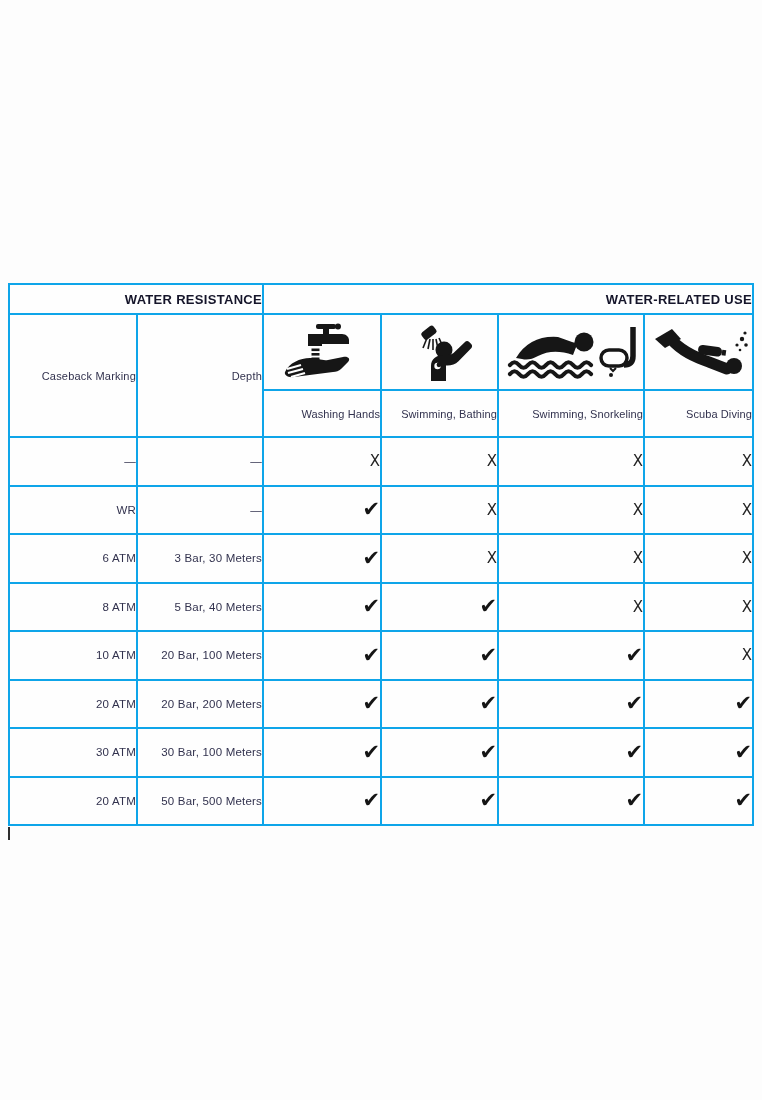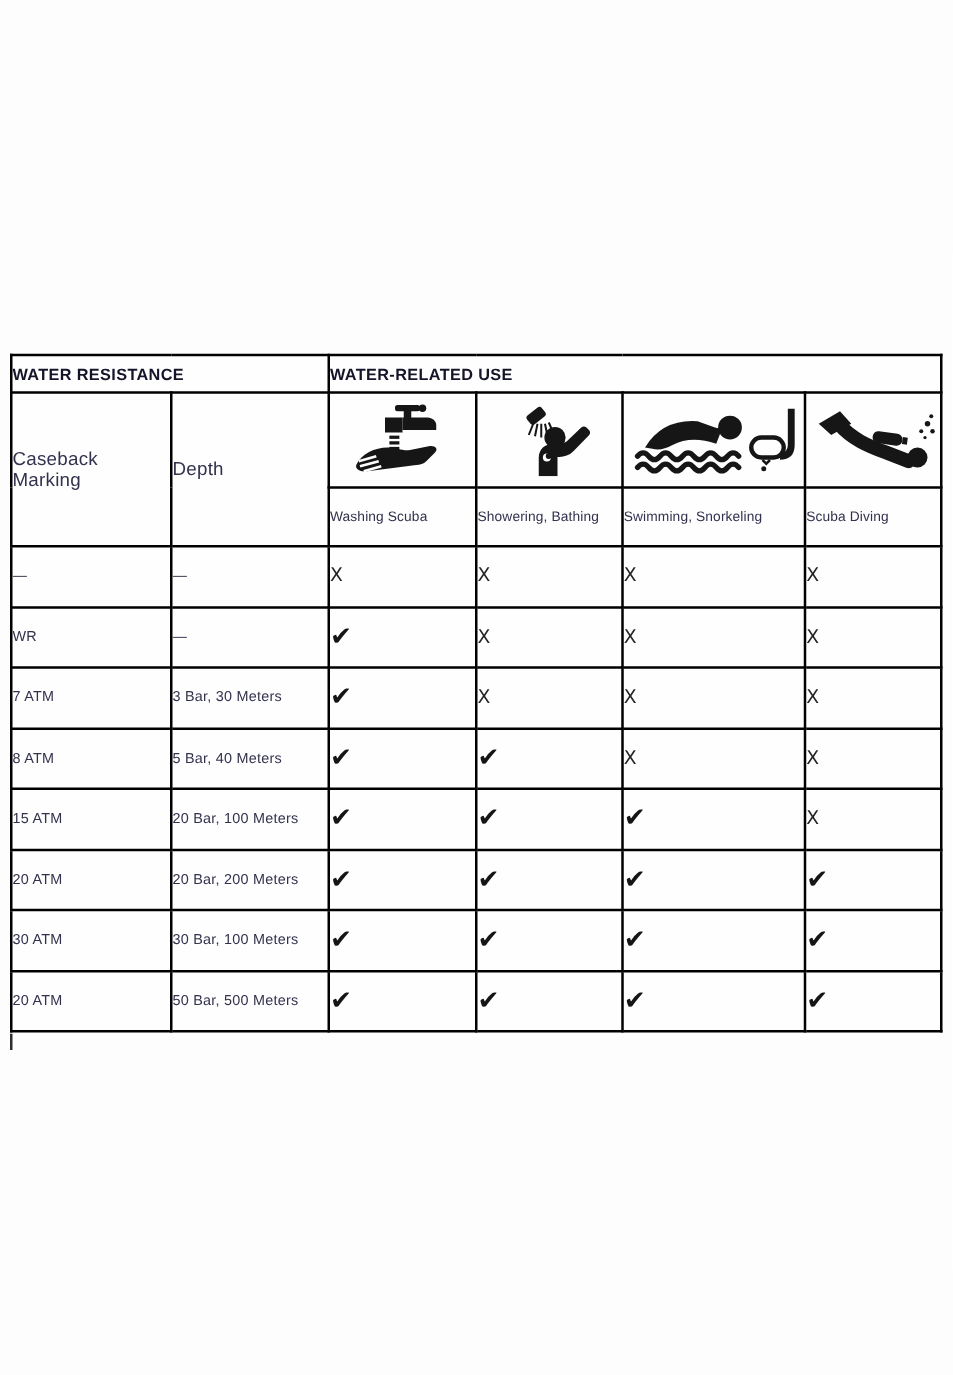--- a/index.html
+++ b/index.html
@@ -13,35 +13,35 @@
   }
   table.wr-table {
     position: absolute;
     left: 8px;
     top: 283px;
     border-collapse: collapse;
     table-layout: fixed;
     background: #fefefe;
   }
   .wr-table th, .wr-table td {
-    border: 2px solid #000000;
-    text-align: left;
+    border: 2px solid #0ea5e9;
+    text-align: right;
     vertical-align: middle;
     padding: 0;
     overflow: hidden;
   }
   th.group-header {
     height: 28px;
     font-size: 13px;
     font-weight: bold;
     color: #15152a;
     letter-spacing: 0.3px;
   }
   td.side-label {
-    font-size: 15px;
+    font-size: 11px;
     color: #32324e;
     letter-spacing: 0.2px;
   }
   td.icon-cell { height: 74px; background: #fefefe; }
   td.use-label-cell {
     height: 45px;
     font-size: 11px;
     color: #32324e;
     letter-spacing: 0.1px;
   }
@@ -166,22 +166,22 @@
           <circle class="icon-fill" cx="88" cy="22" r="1.6"></circle>
           <circle class="icon-fill" cx="93" cy="16" r="2.2"></circle>
           <circle class="icon-fill" cx="97" cy="22" r="1.8"></circle>
           <circle class="icon-fill" cx="91" cy="27" r="1.3"></circle>
           <circle class="icon-fill" cx="96" cy="10" r="1.6"></circle>
         </svg>
       </td>
     </tr>
 
     <tr>
-      <td class="use-label-cell">Washing Scuba</td>
-      <td class="use-label-cell">Showering, Bathing</td>
+      <td class="use-label-cell">Washing Hands</td>
+      <td class="use-label-cell">Swimming, Bathing</td>
       <td class="use-label-cell">Swimming, Snorkeling</td>
       <td class="use-label-cell">Scuba Diving</td>
     </tr>
 
     <tr class="data-row">
       <td class="text-cell">—</td>
       <td class="text-cell">—</td>
       <td><span class="mark">X</span></td>
       <td><span class="mark">X</span></td>
       <td><span class="mark">X</span></td>
@@ -191,39 +191,39 @@
     <tr class="data-row">
       <td class="text-cell">WR</td>
       <td class="text-cell">—</td>
       <td><span class="mark check">✔</span></td>
       <td><span class="mark">X</span></td>
       <td><span class="mark">X</span></td>
       <td><span class="mark">X</span></td>
     </tr>
 
     <tr class="data-row">
-      <td class="text-cell">7 ATM</td>
+      <td class="text-cell">6 ATM</td>
       <td class="text-cell">3 Bar, 30 Meters</td>
       <td><span class="mark check">✔</span></td>
       <td><span class="mark">X</span></td>
       <td><span class="mark">X</span></td>
       <td><span class="mark">X</span></td>
     </tr>
 
     <tr class="data-row">
       <td class="text-cell">8 ATM</td>
       <td class="text-cell">5 Bar, 40 Meters</td>
       <td><span class="mark check">✔</span></td>
       <td><span class="mark check">✔</span></td>
       <td><span class="mark">X</span></td>
       <td><span class="mark">X</span></td>
     </tr>
 
     <tr class="data-row">
-      <td class="text-cell">15 ATM</td>
+      <td class="text-cell">10 ATM</td>
       <td class="text-cell">20 Bar, 100 Meters</td>
       <td><span class="mark check">✔</span></td>
       <td><span class="mark check">✔</span></td>
       <td><span class="mark check">✔</span></td>
       <td><span class="mark">X</span></td>
     </tr>
 
     <tr class="data-row">
       <td class="text-cell">20 ATM</td>
       <td class="text-cell">20 Bar, 200 Meters</td>

